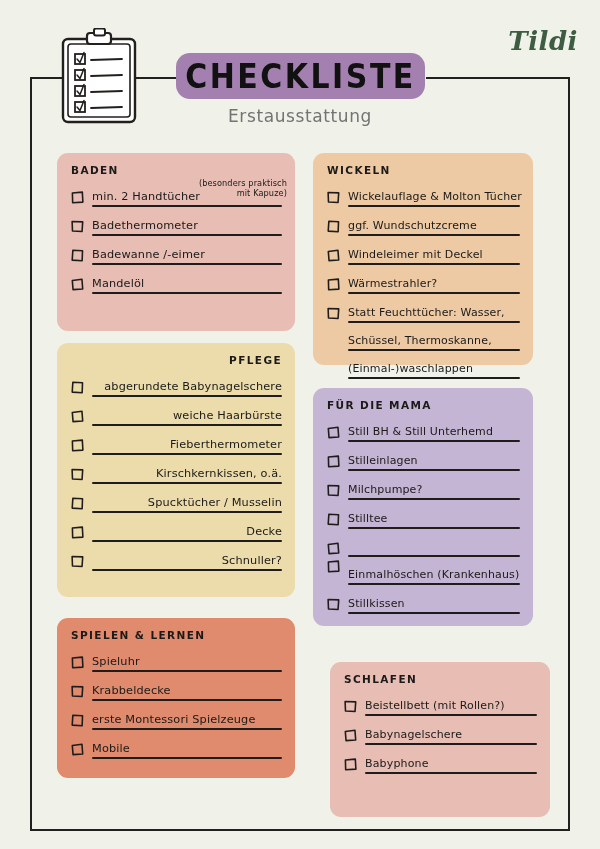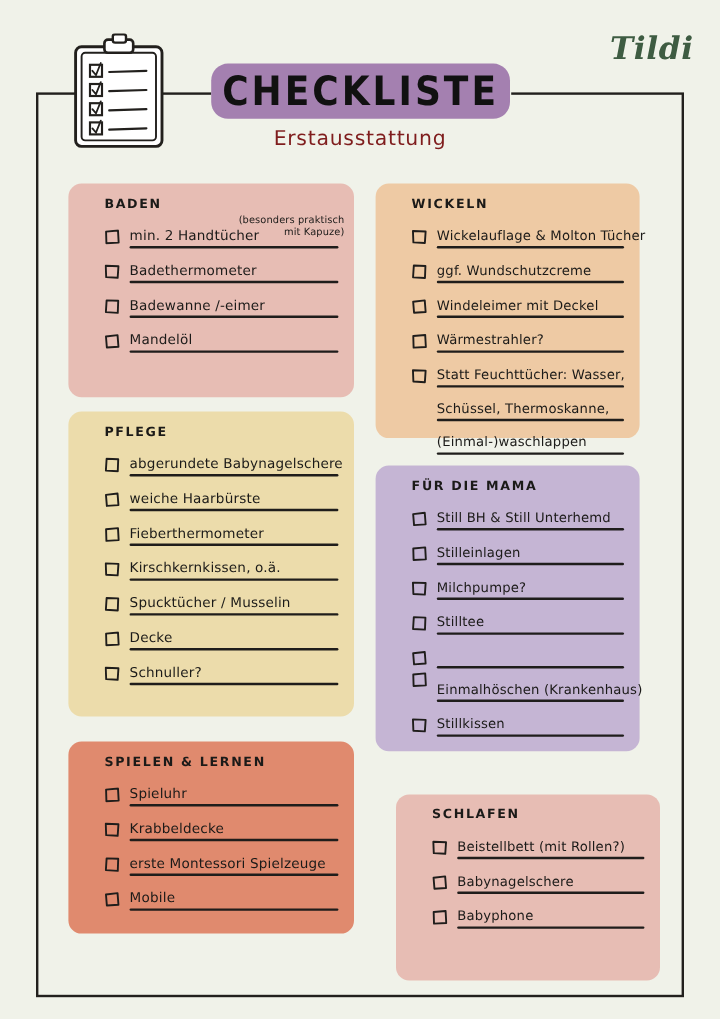--- a/index.html
+++ b/index.html
@@ -80,30 +80,30 @@
     transform: scaleY(1.12);
   }
   #subtitle-text {
     position: absolute;
     left: 0;
     top: 106px;
     width: 600px;
     text-align: center;
     font-family: "DejaVu Sans", sans-serif;
     font-size: 17px;
-    color: #7f1d1d;
+    color: #737373;
     letter-spacing: 0.6px;
   }
 
   
   .card {
     position: absolute;
     border-radius: 11px;
     box-sizing: border-box;
-    padding: 11px 13px 13px 30px;
+    padding: 11px 13px 13px 14px;
   }
   .card-title {
     font-family: "DejaVu Sans", sans-serif;
     font-size: 10.5px;
     font-weight: bold;
     letter-spacing: 1.4px;
     color: #1b1a18;
     margin-bottom: 9px;
   }
 
@@ -154,21 +154,21 @@
     color: #1b1a18;
     line-height: 10px;
     letter-spacing: 0.1px;
     white-space: nowrap;
     margin-left: 41px;
   }
 
   
   #card-baden     { left: 57px;  top: 153px; width: 238px; height: 178px; background: #e7bdb4; }
   #card-wickeln   { left: 313px; top: 153px; width: 220px; height: 212px; background: #eecaa4; }
-  #card-pflege    { left: 57px;  top: 343px; width: 238px; height: 254px; background: #ecdcab; }
+  #card-pflege    { left: 57px;  top: 343px; width: 238px; height: 254px; background: #ecdcab; text-align: right; }
   #card-mama      { left: 313px; top: 388px; width: 220px; height: 238px; background: #c5b5d4; }
   #card-spielen   { left: 57px;  top: 618px; width: 238px; height: 160px; background: #e08a6e; }
   #card-schlafen  { left: 330px; top: 662px; width: 220px; height: 155px; background: #e7bdb4; }
 
   #card-wickeln .item-text,
   #card-mama .item-text,
   #card-schlafen .item-text { font-size: 11px; }
 </style>
 </head>
 <body>

